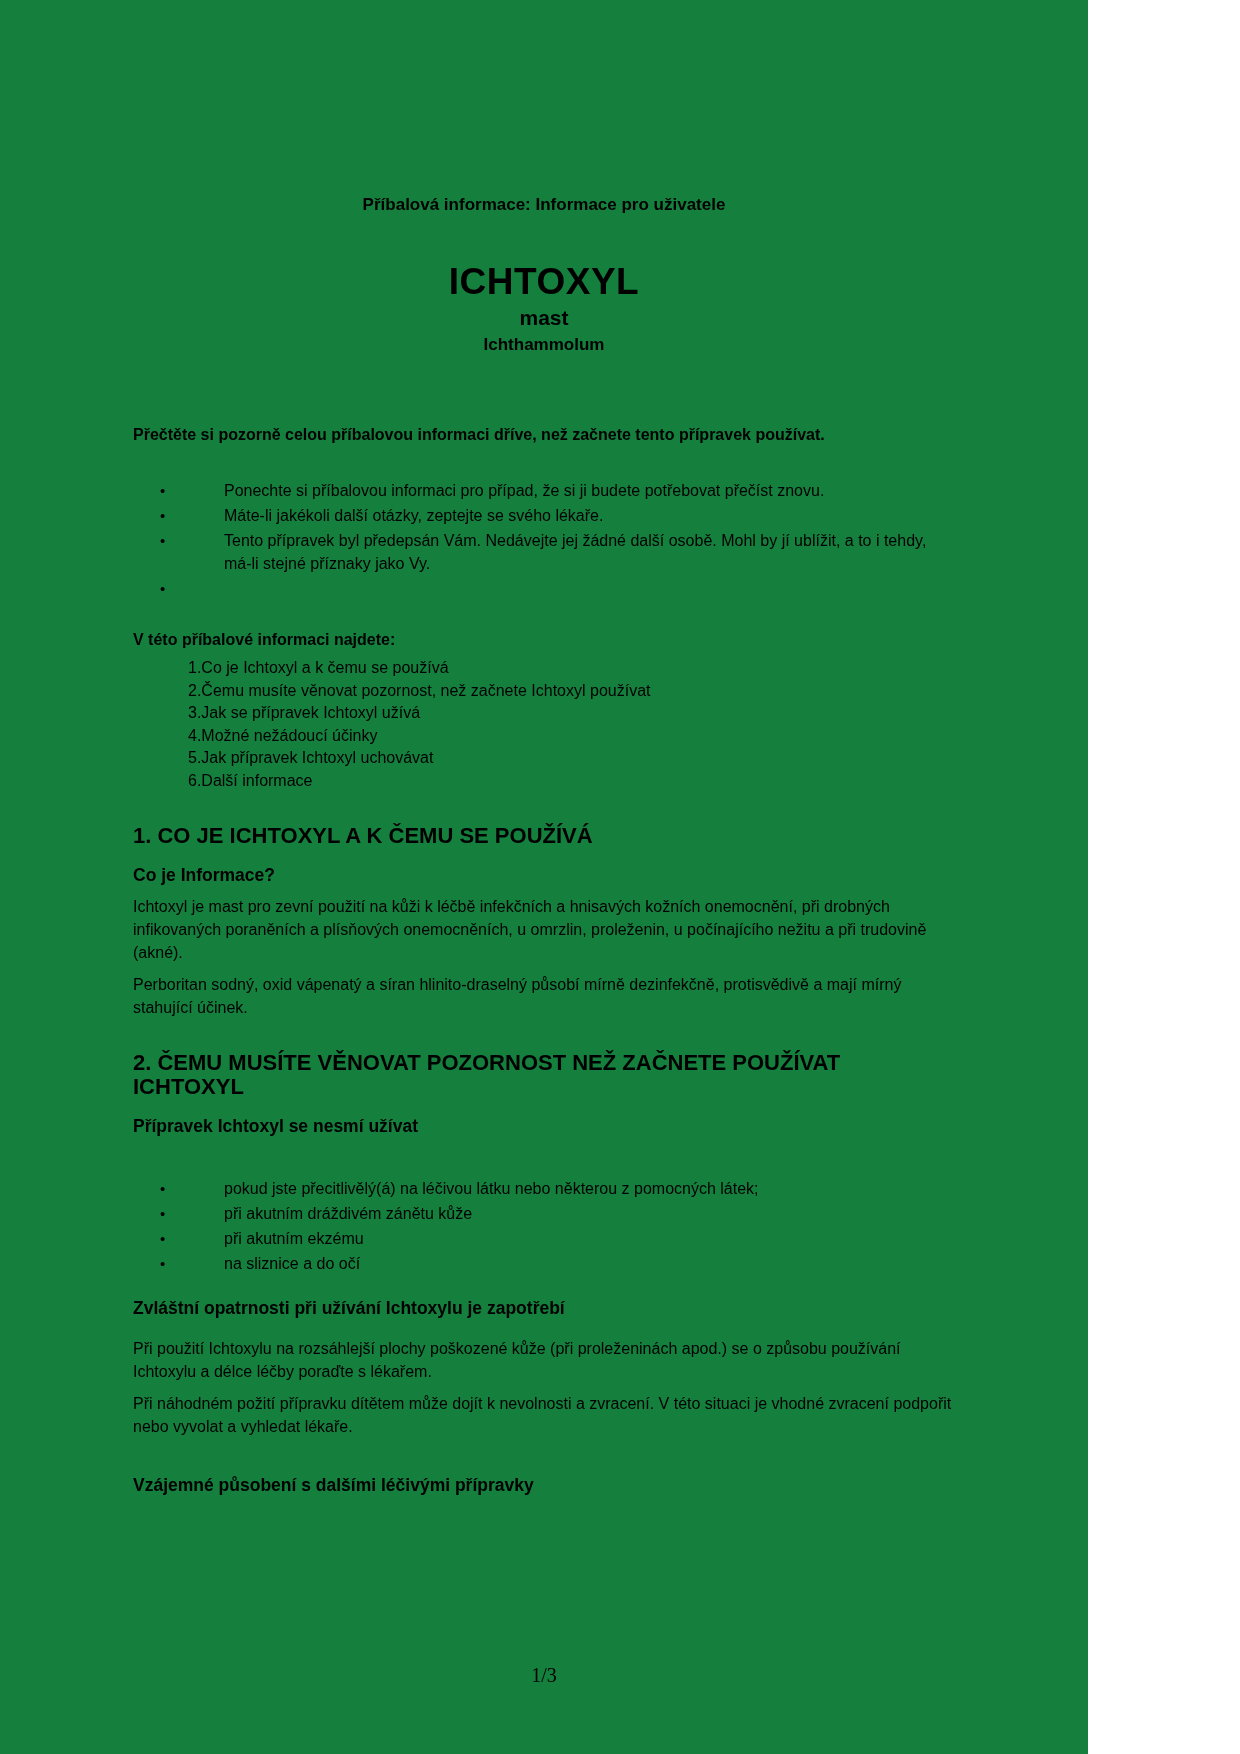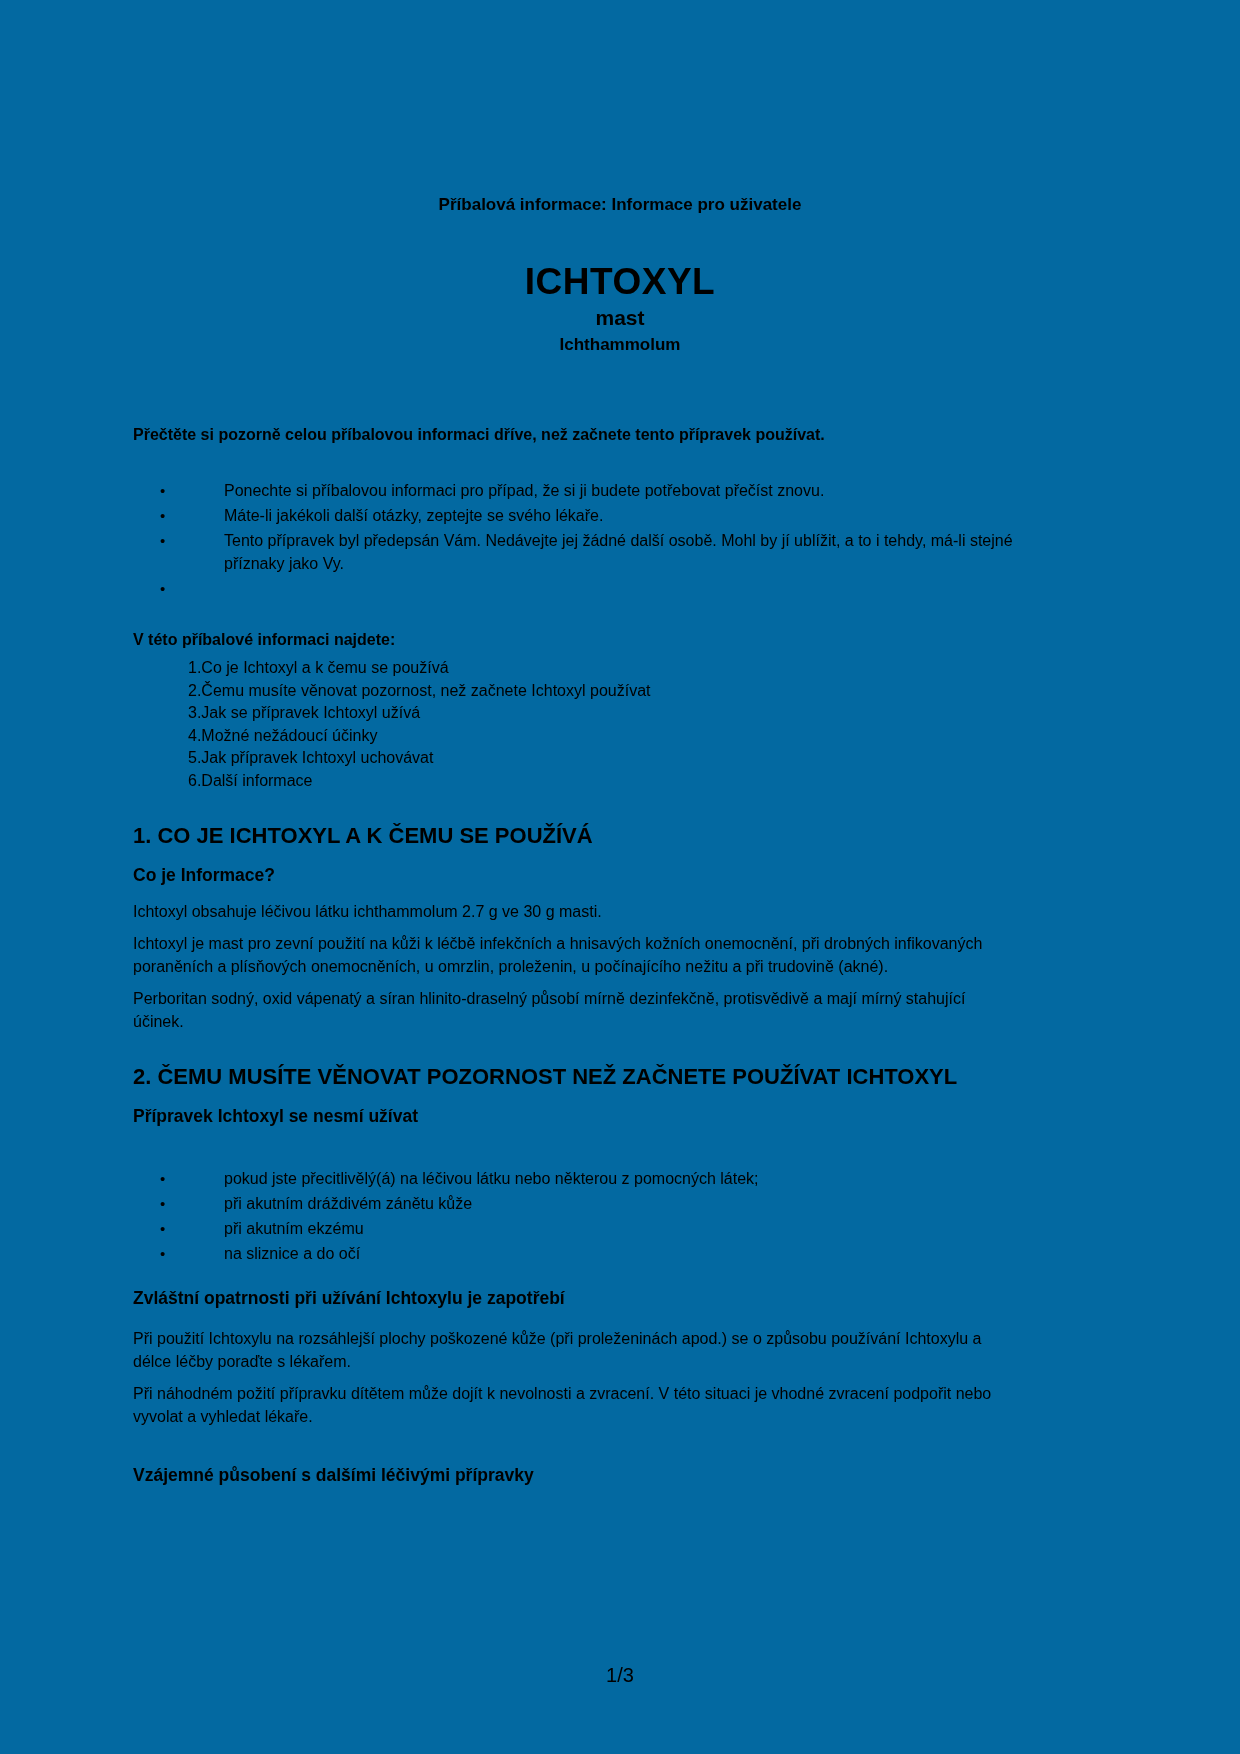--- a/index.html
+++ b/index.html
@@ -1,21 +1,21 @@
 <!DOCTYPE html>
 <html lang="cs"><head>
 <meta charset="utf-8">
 <style>
   * { margin: 0; padding: 0; box-sizing: border-box; }
   html, body { background: #ffffff; }
   .page {
     position: relative;
-    width: 1240px;
+    width: 1088px;
     height: 1754px;
-    background: #0369a1;
+    background: #15803d;
     color: #000000;
     font-family: "Liberation Sans", "DejaVu Sans", sans-serif;
     font-size: 16px;
     line-height: 23px;
     padding: 195px 133px 0 133px;
     overflow: hidden;
   }
   .centered { text-align: center; }
   .doc-header {
     font-weight: bold;
@@ -96,21 +96,21 @@
   }
   p.para.first { margin-top: 14px; }
   p.para.after-head { margin-top: 18px; }
   ul.bullet-list.contra { margin-top: 40px; }
   .footer {
     position: absolute;
     top: 1664px;
     left: 0;
     width: 100%;
     text-align: center;
-    font-family: Liberation Sans, sans-serif;
+    font-family: Liberation Serif, serif;
     font-size: 20px;
   }
 </style>
 </head>
 <body>
 
 <div class="page">
 
   <div class="centered doc-header">Příbalová informace: Informace pro uživatele</div>
 
@@ -144,21 +144,20 @@
     <div class="toc-item">2.Čemu musíte věnovat pozornost, než začnete Ichtoxyl používat</div>
     <div class="toc-item">3.Jak se přípravek Ichtoxyl užívá</div>
     <div class="toc-item">4.Možné nežádoucí účinky</div>
     <div class="toc-item">5.Jak přípravek Ichtoxyl uchovávat</div>
     <div class="toc-item">6.Další informace</div>
   </div>
 
   <div class="section-heading">1. CO JE ICHTOXYL A K ČEMU SE POUŽÍVÁ</div>
   <div class="sub-heading">Co je Informace?</div>
 
-  <p class="para first">Ichtoxyl obsahuje léčivou látku ichthammolum 2.7 g ve 30 g masti.</p>
   <p class="para">Ichtoxyl je mast pro zevní použití na kůži k léčbě infekčních a hnisavých kožních onemocnění, při drobných infikovaných poraněních a plísňových onemocněních, u omrzlin, proleženin, u počínajícího nežitu a při trudovině (akné).</p>
   <p class="para">Perboritan sodný, oxid vápenatý a síran hlinito-draselný působí mírně dezinfekčně, protisvědivě a mají mírný stahující účinek.</p>
 
   <div class="section-heading">2. ČEMU MUSÍTE VĚNOVAT POZORNOST NEŽ ZAČNETE POUŽÍVAT ICHTOXYL</div>
   <div class="sub-heading">Přípravek Ichtoxyl se nesmí užívat</div>
 
   <ul class="bullet-list contra">
     <li>
       <span class="bullet-mark">•</span>
       <span class="bullet-text">pokud jste přecitlivělý(á) na léčivou látku nebo některou z pomocných látek;</span>

